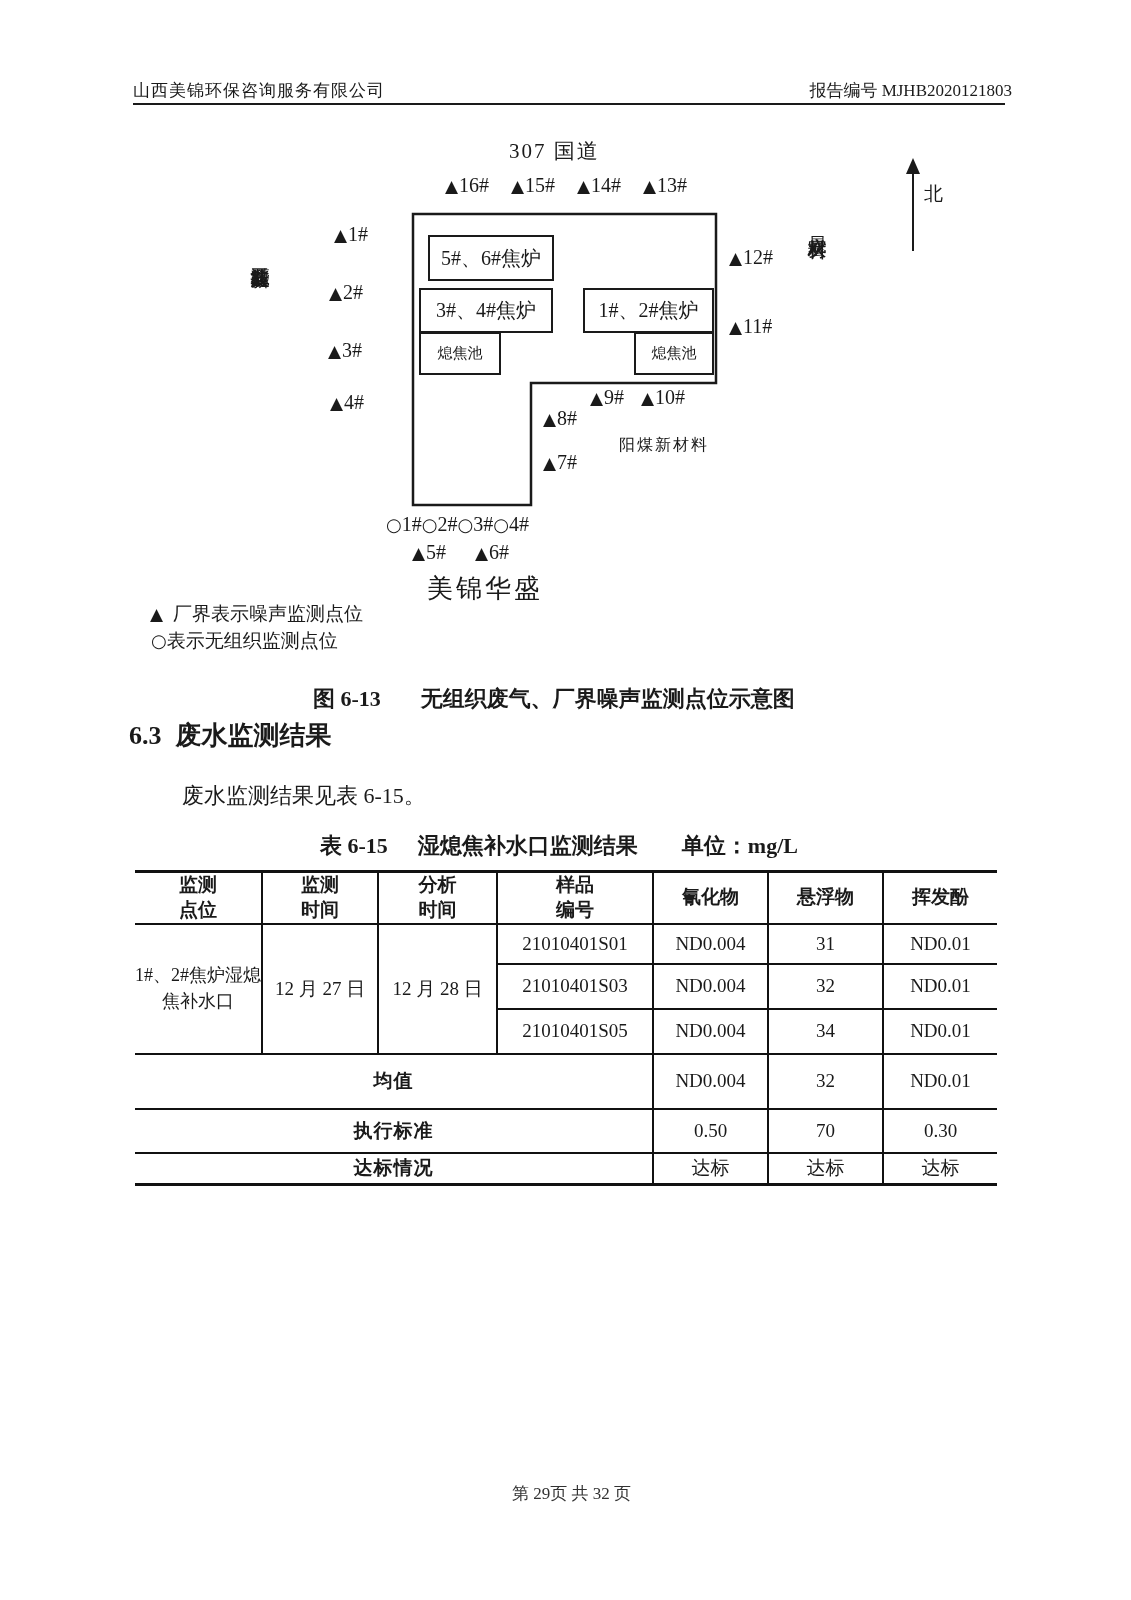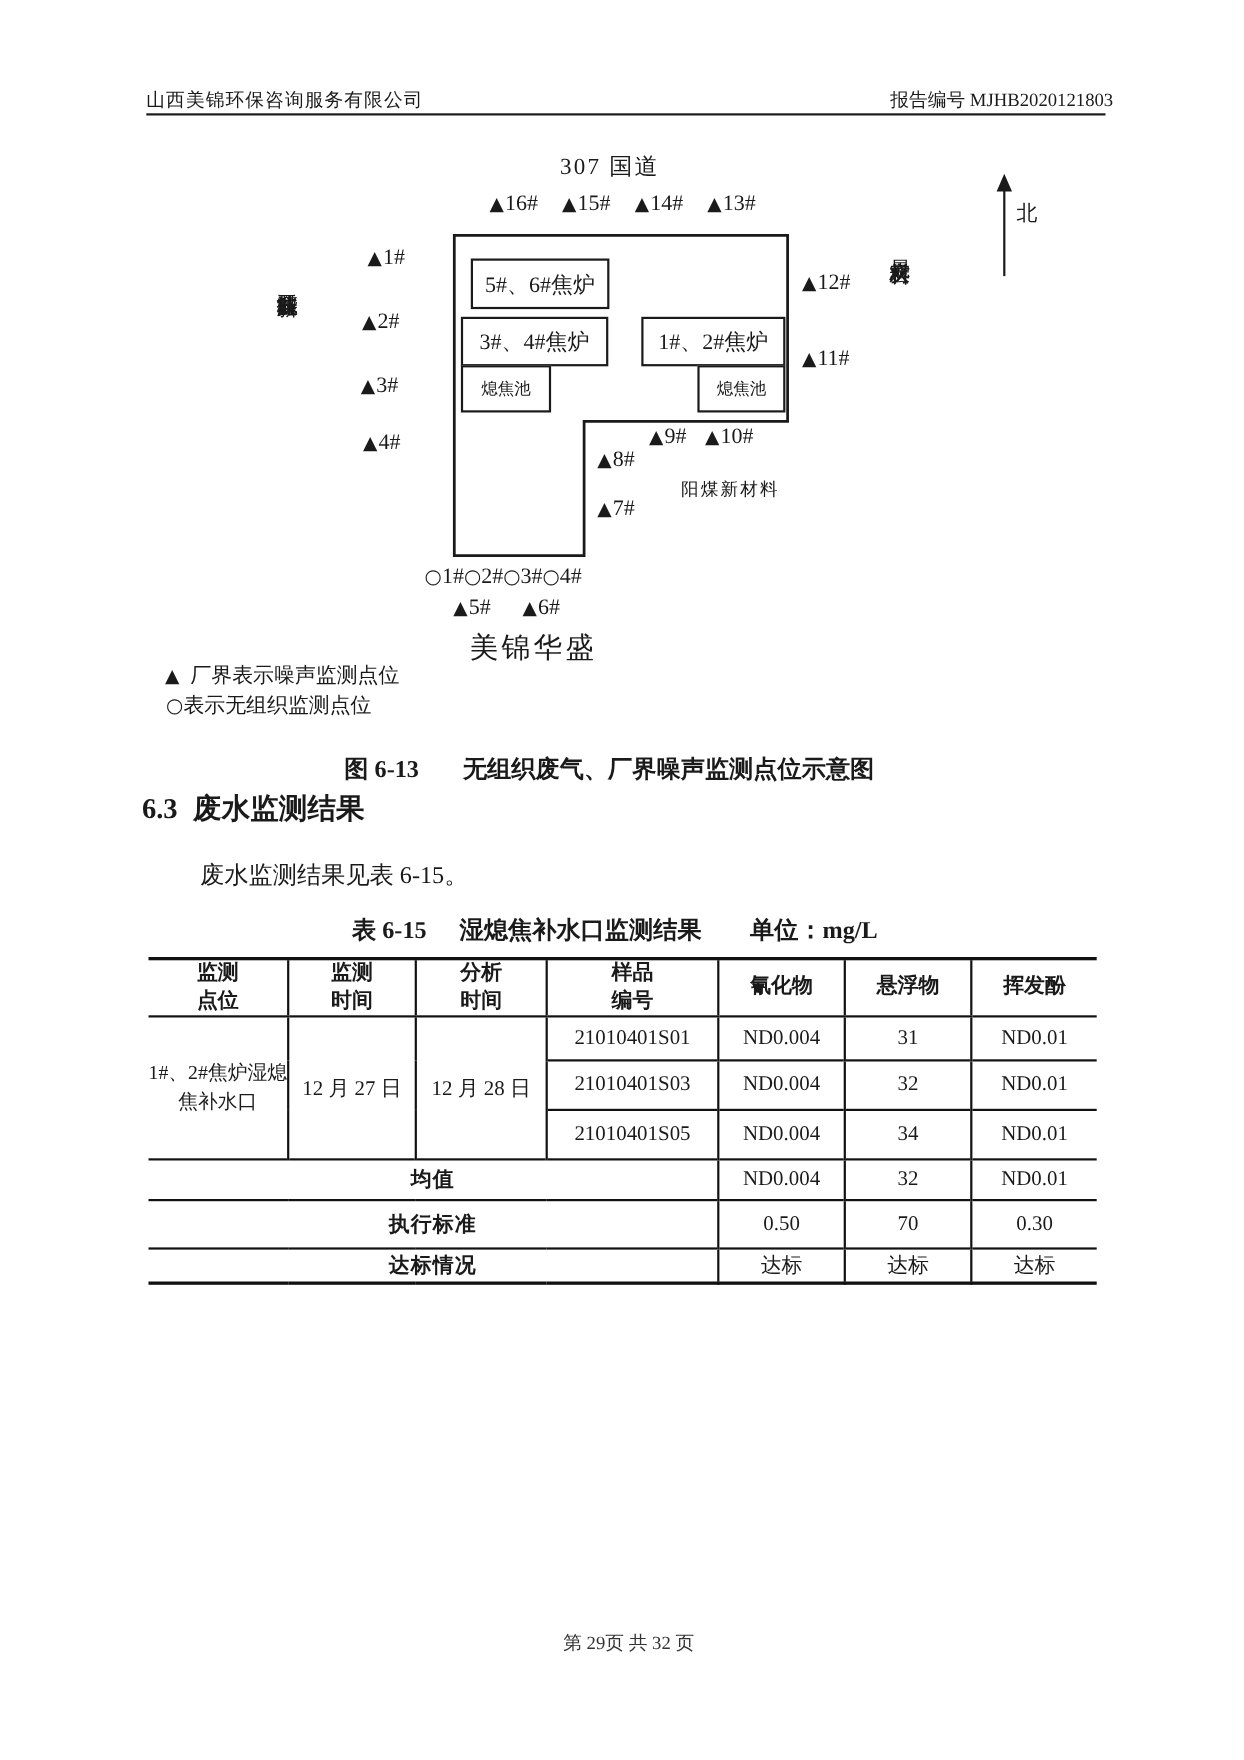--- a/index.html
+++ b/index.html
@@ -198,21 +198,21 @@
           <td>ND0.004</td>
           <td>32</td>
           <td>ND0.01</td>
         </tr>
         <tr class="rs" style="height:45px">
           <td>21010401S05</td>
           <td>ND0.004</td>
           <td>34</td>
           <td>ND0.01</td>
         </tr>
-        <tr class="rm" style="height:37px">
+        <tr class="rm" style="height:55px">
           <td class="c1 lbl" colspan="4">均值</td>
           <td>ND0.004</td>
           <td>32</td>
           <td>ND0.01</td>
         </tr>
         <tr class="rm" style="height:44px">
           <td class="c1 lbl" colspan="4">执行标准</td>
           <td>0.50</td>
           <td>70</td>
           <td>0.30</td>

